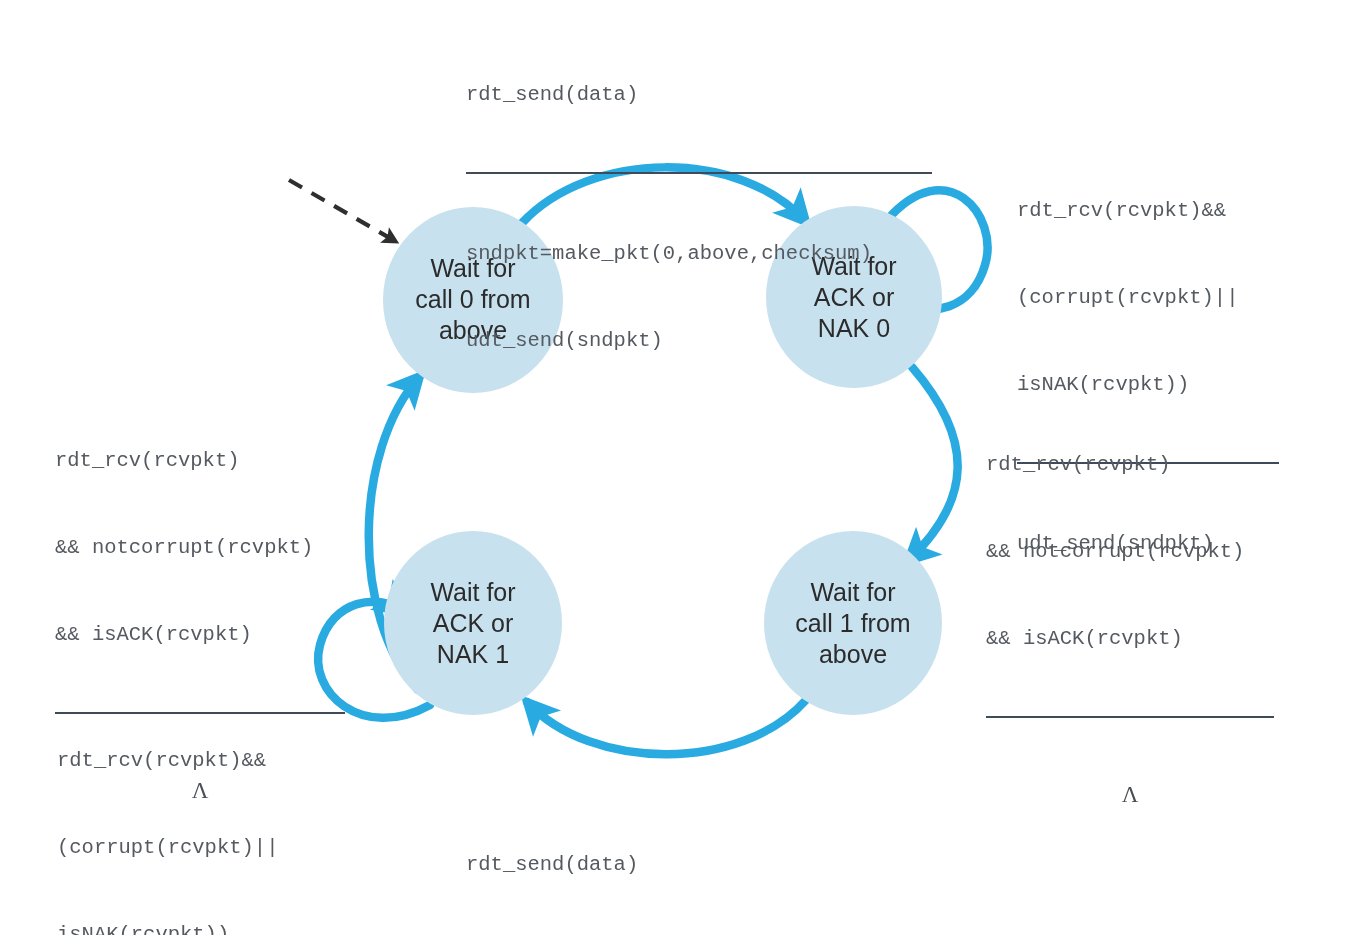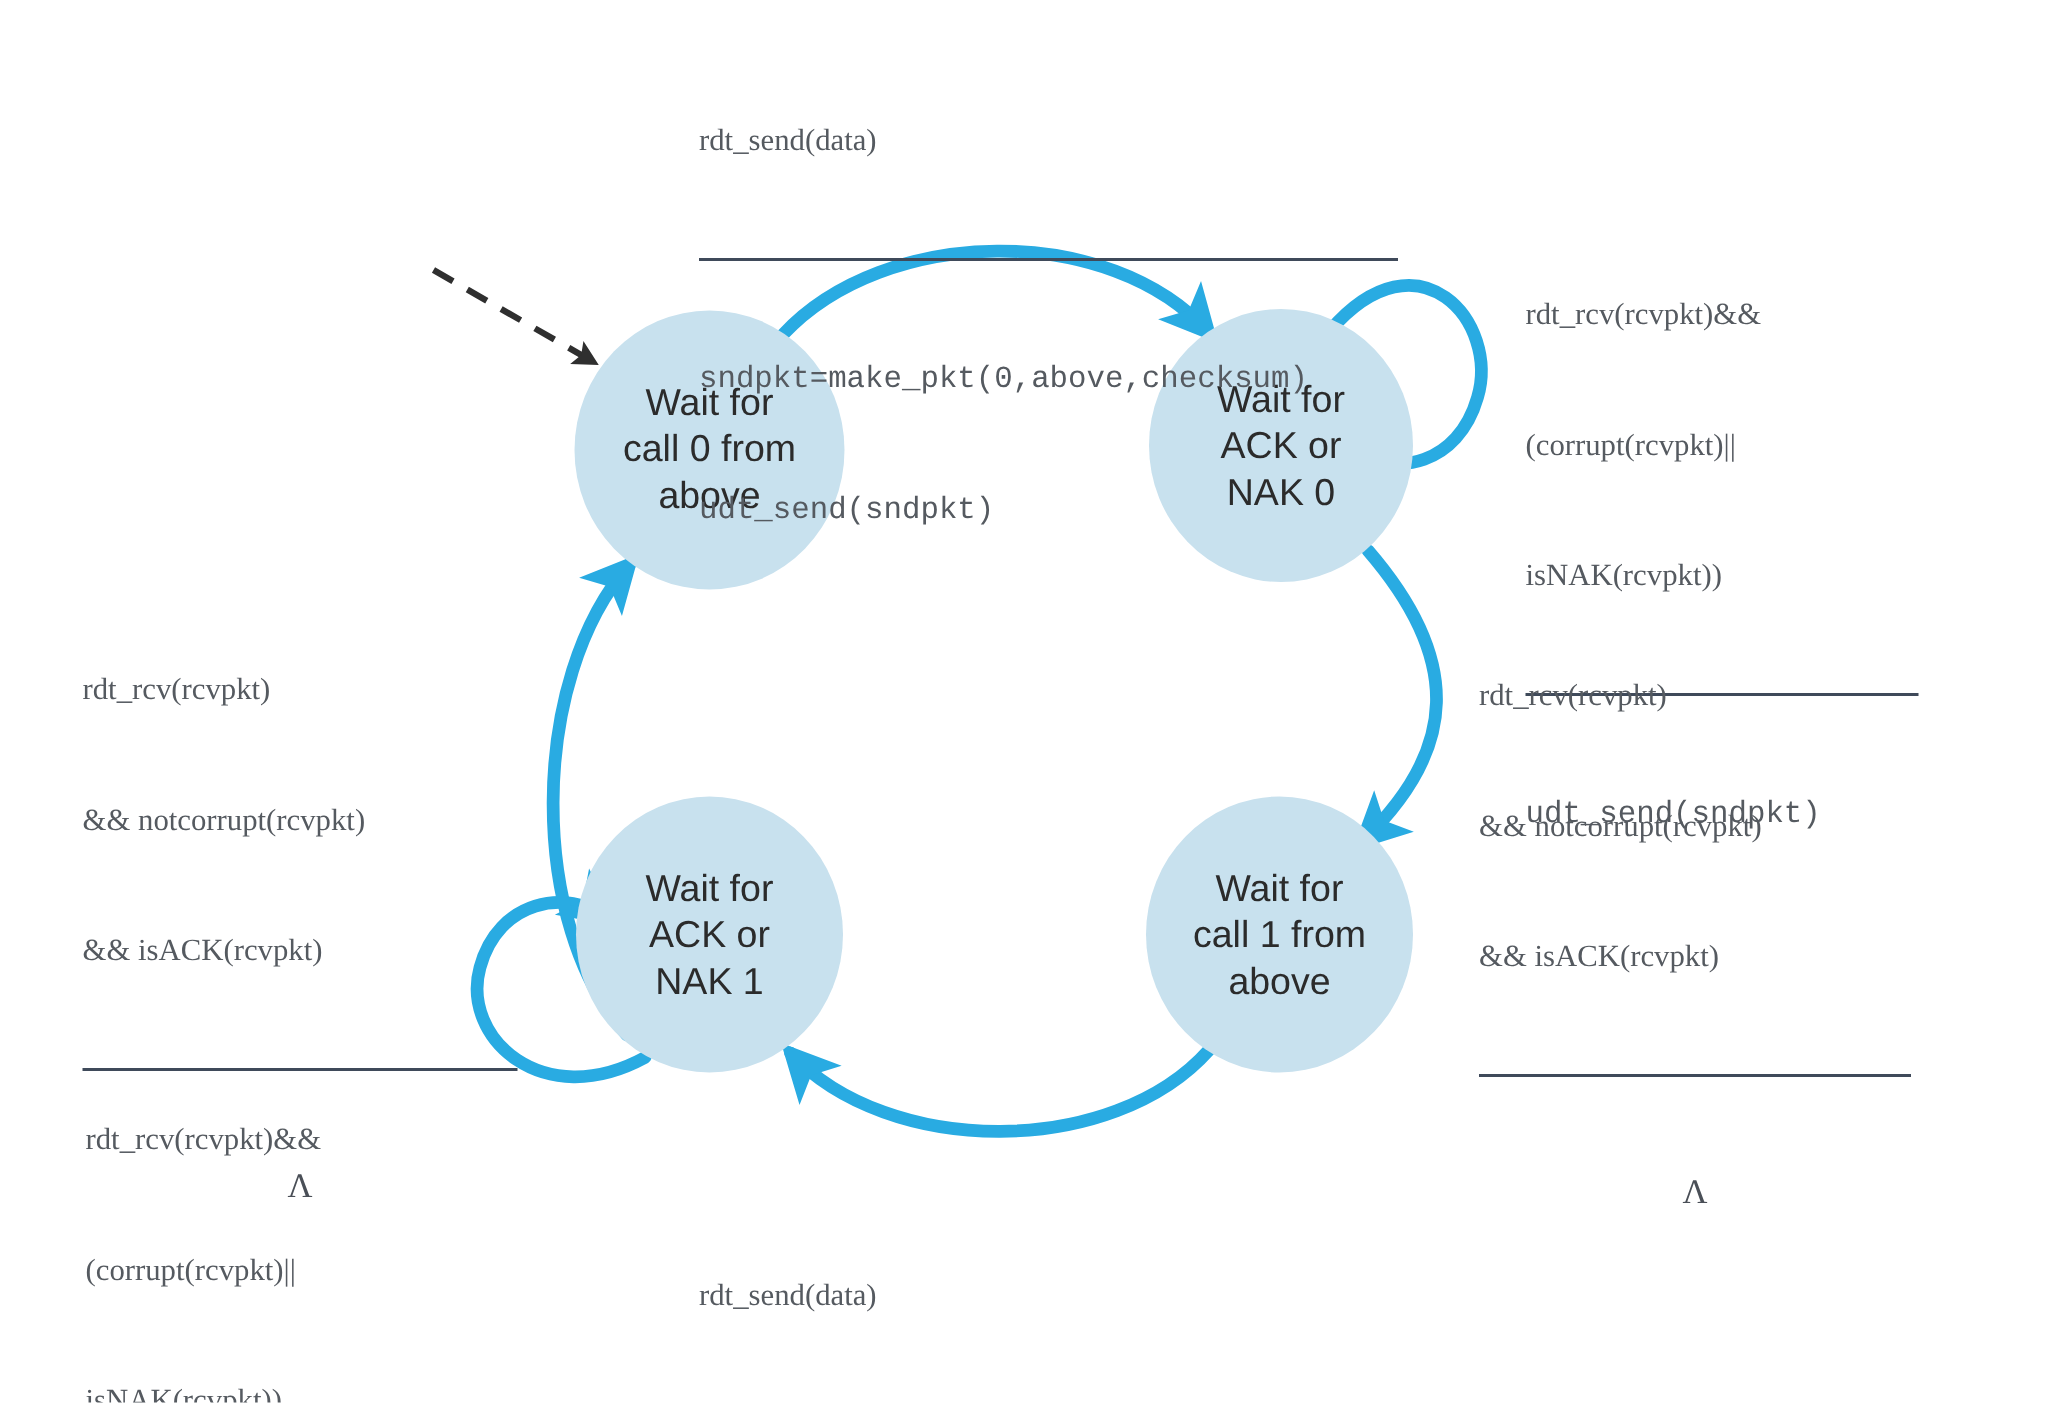--- a/index.html
+++ b/index.html
@@ -37,21 +37,20 @@
     position: absolute;
     font-family: "Liberation Mono", monospace;
     font-size: 20.5px;
     line-height: 29px;
     color: #555a60;
     white-space: pre;
     letter-spacing: 0px;
   }
   .tlabel .num {
     display: block;
-    font-family: Liberation Serif, serif;
   }
   .tlabel .den {
     display: block;
   }
   .tlabel .rule {
     display: block;
     border-top: 2.5px solid #3f4a5a;
     margin: 5px 0 7px 0;
     height: 0;
   }

